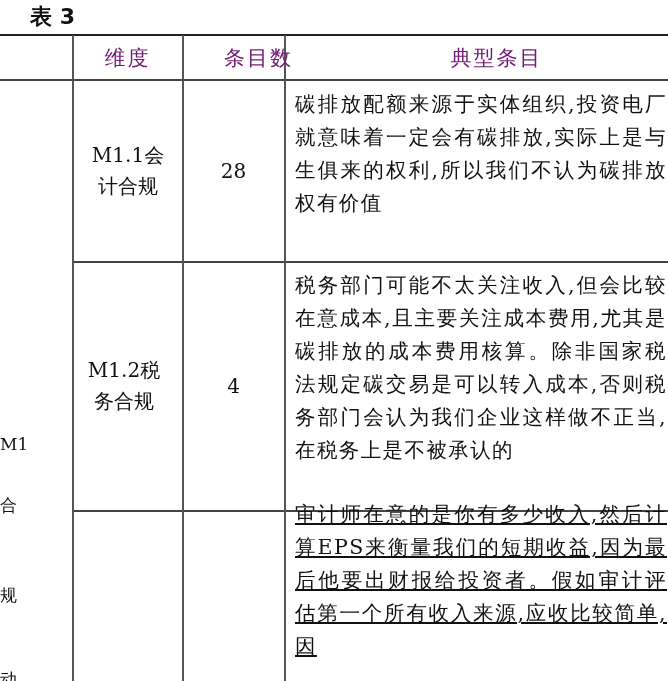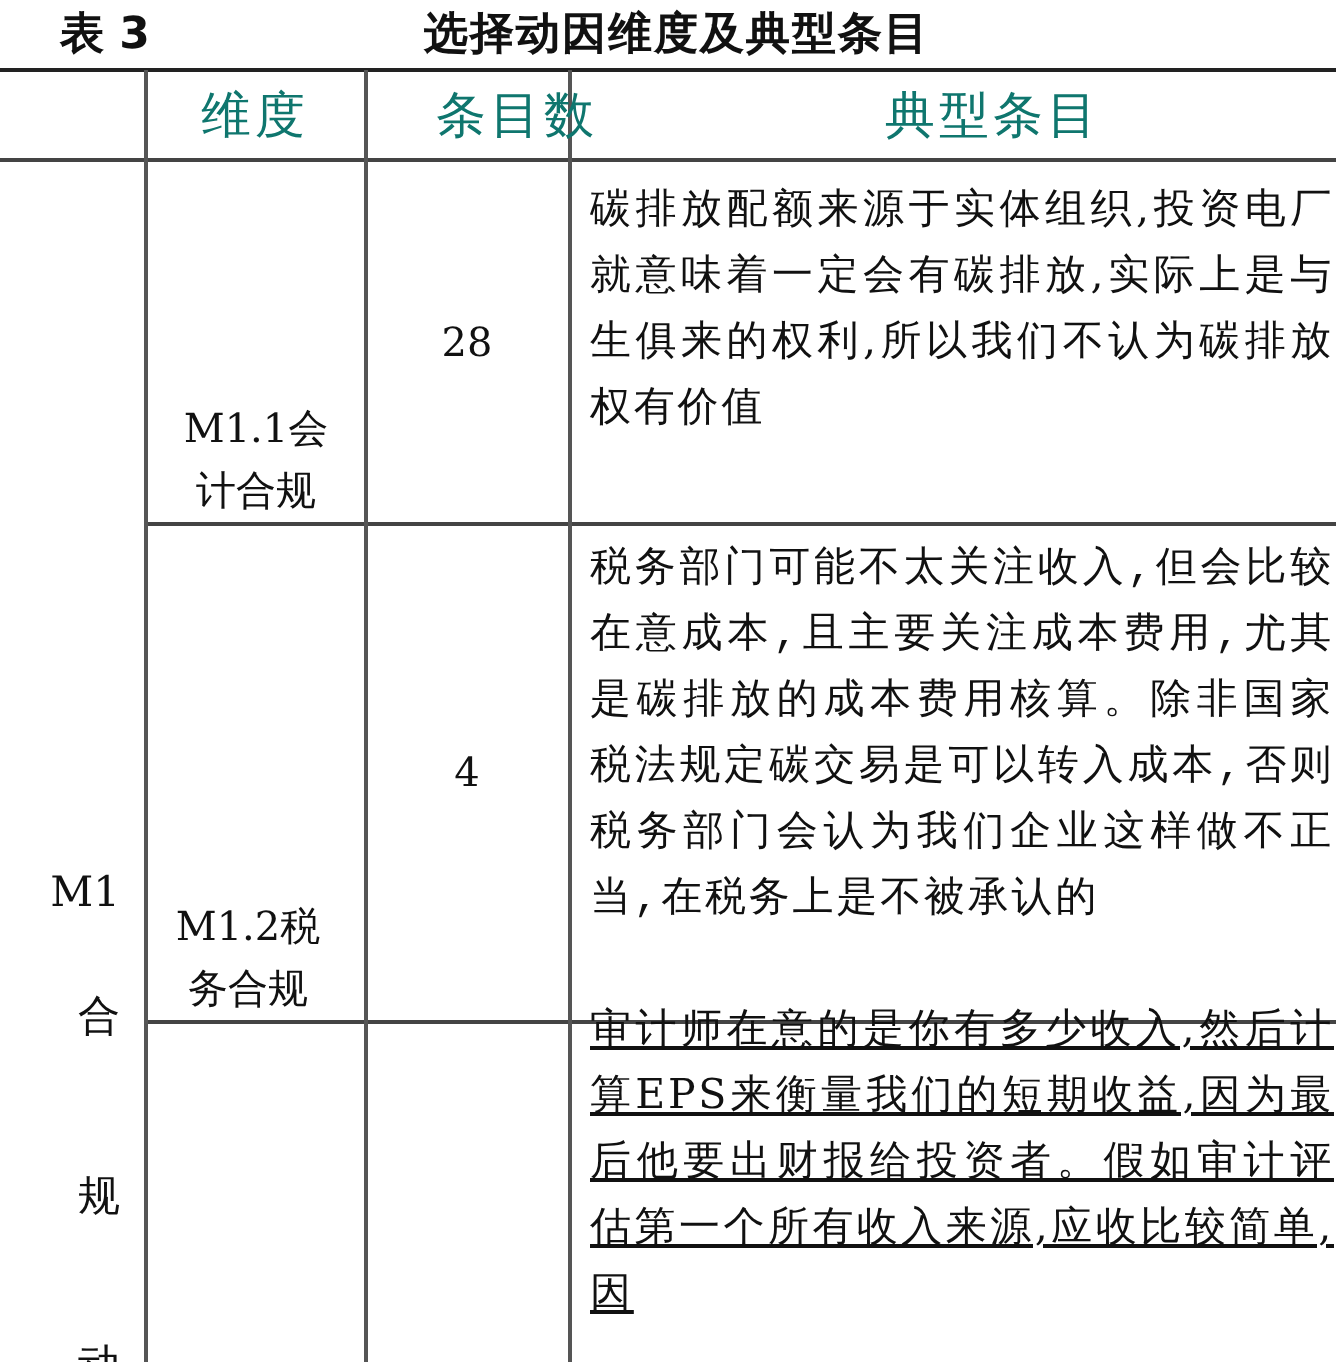--- a/index.html
+++ b/index.html
@@ -7,32 +7,31 @@
            font-family:"DejaVu Serif","Liberation Serif",serif; color:#111; }
     .title-row { position:absolute; left:0; top:0; width:668px; height:41px; }
     .tbl-label { position:absolute; left:30px; top:2px; font-size:22px; font-weight:bold;
                  font-family:"DejaVu Sans","Liberation Sans",sans-serif; }
     .tbl-title { position:absolute; left:212px; top:2px; font-size:22px; font-weight:bold;
                  font-family:"DejaVu Sans","Liberation Sans",sans-serif; letter-spacing:1px; }
     .hline { position:absolute; left:0; width:668px; background:#444; }
     .vline { position:absolute; width:1.5px; background:#555; }
     .cell { position:absolute; display:flex; align-items:center; justify-content:center;
             text-align:center; font-size:20px; line-height:32px; }
-    .hdr { font-size:25px; letter-spacing:2px; color:#0f766e;border-radius:12px; }
+    .hdr { font-size:21px; letter-spacing:2px; color:#701a75;border-radius:12px; }
     .body-text { position:absolute; left:295px; width:372px; font-size:20.5px; line-height:33px;
                  letter-spacing:1.4px; text-align:justify; word-break:break-all; }
-    .dim-label { font-size:20px; line-height:31px;align-items:flex-end; }
-    .group-char { position:absolute; left:0; width:60px; text-align:right; font-size:21px; }
+    .dim-label { font-size:20px; line-height:31px; }
+    .group-char { position:absolute; left:0; width:60px; text-align:left; font-size:17px; }
   </style>
 </head>
 <body>
 
 <div class="title-row">
   <span class="tbl-label">表 3</span>
-  <span class="tbl-title">选择动因维度及典型条目</span>
 </div>
 
 <div class="hline" style="top:34px;height:2px;background:#222;"></div>
 <div class="hline" style="top:79px;height:1.5px;"></div>
 <div class="hline" style="top:261px;height:1.5px;left:72px;width:596px;"></div>
 <div class="hline" style="top:510px;height:1.5px;left:72px;width:596px;"></div>
 
 <div class="vline" style="left:72px;top:35px;height:646px;"></div>
 <div class="vline" style="left:182px;top:35px;height:646px;"></div>
 <div class="vline" style="left:284px;top:35px;height:646px;"></div>
@@ -57,20 +56,20 @@
   </div>
   <div class="cell" style="left:183px;top:80px;width:101px;height:181px;border-radius:21px;">28</div>
   <div class="body-text" style="top:88px;">碳排放配额来源于实体组织,投资电厂就意味着一定会有碳排放,实际上是与生俱来的权利,所以我们不认为碳排放权有价值</div>
 </div>
 
 <div>
   <div class="cell dim-label" style="left:78px;top:262px;width:92px;height:248px;">
     <span>M1.2税务合规</span>
   </div>
   <div class="cell" style="left:183px;top:262px;width:101px;height:248px;">4</div>
-  <div class="body-text" style="top:269px;font-family:Liberation Mono, monospace;">税务部门可能不太关注收入,但会比较在意成本,且主要关注成本费用,尤其是碳排放的成本费用核算。除非国家税法规定碳交易是可以转入成本,否则税务部门会认为我们企业这样做不正当,在税务上是不被承认的</div>
+  <div class="body-text" style="top:269px;">税务部门可能不太关注收入,但会比较在意成本,且主要关注成本费用,尤其是碳排放的成本费用核算。除非国家税法规定碳交易是可以转入成本,否则税务部门会认为我们企业这样做不正当,在税务上是不被承认的</div>
 </div>
 
 <div>
   <div class="cell dim-label" style="left:82px;top:511px;width:92px;height:170px;"></div>
   <div class="cell" style="left:183px;top:511px;width:101px;height:170px;"></div>
   <div class="body-text" style="top:498px;text-decoration:underline;">审计师在意的是你有多少收入,然后计算EPS来衡量我们的短期收益,因为最后他要出财报给投资者。假如审计评估第一个所有收入来源,应收比较简单,因</div>
 </div>
 
 </body></html>

